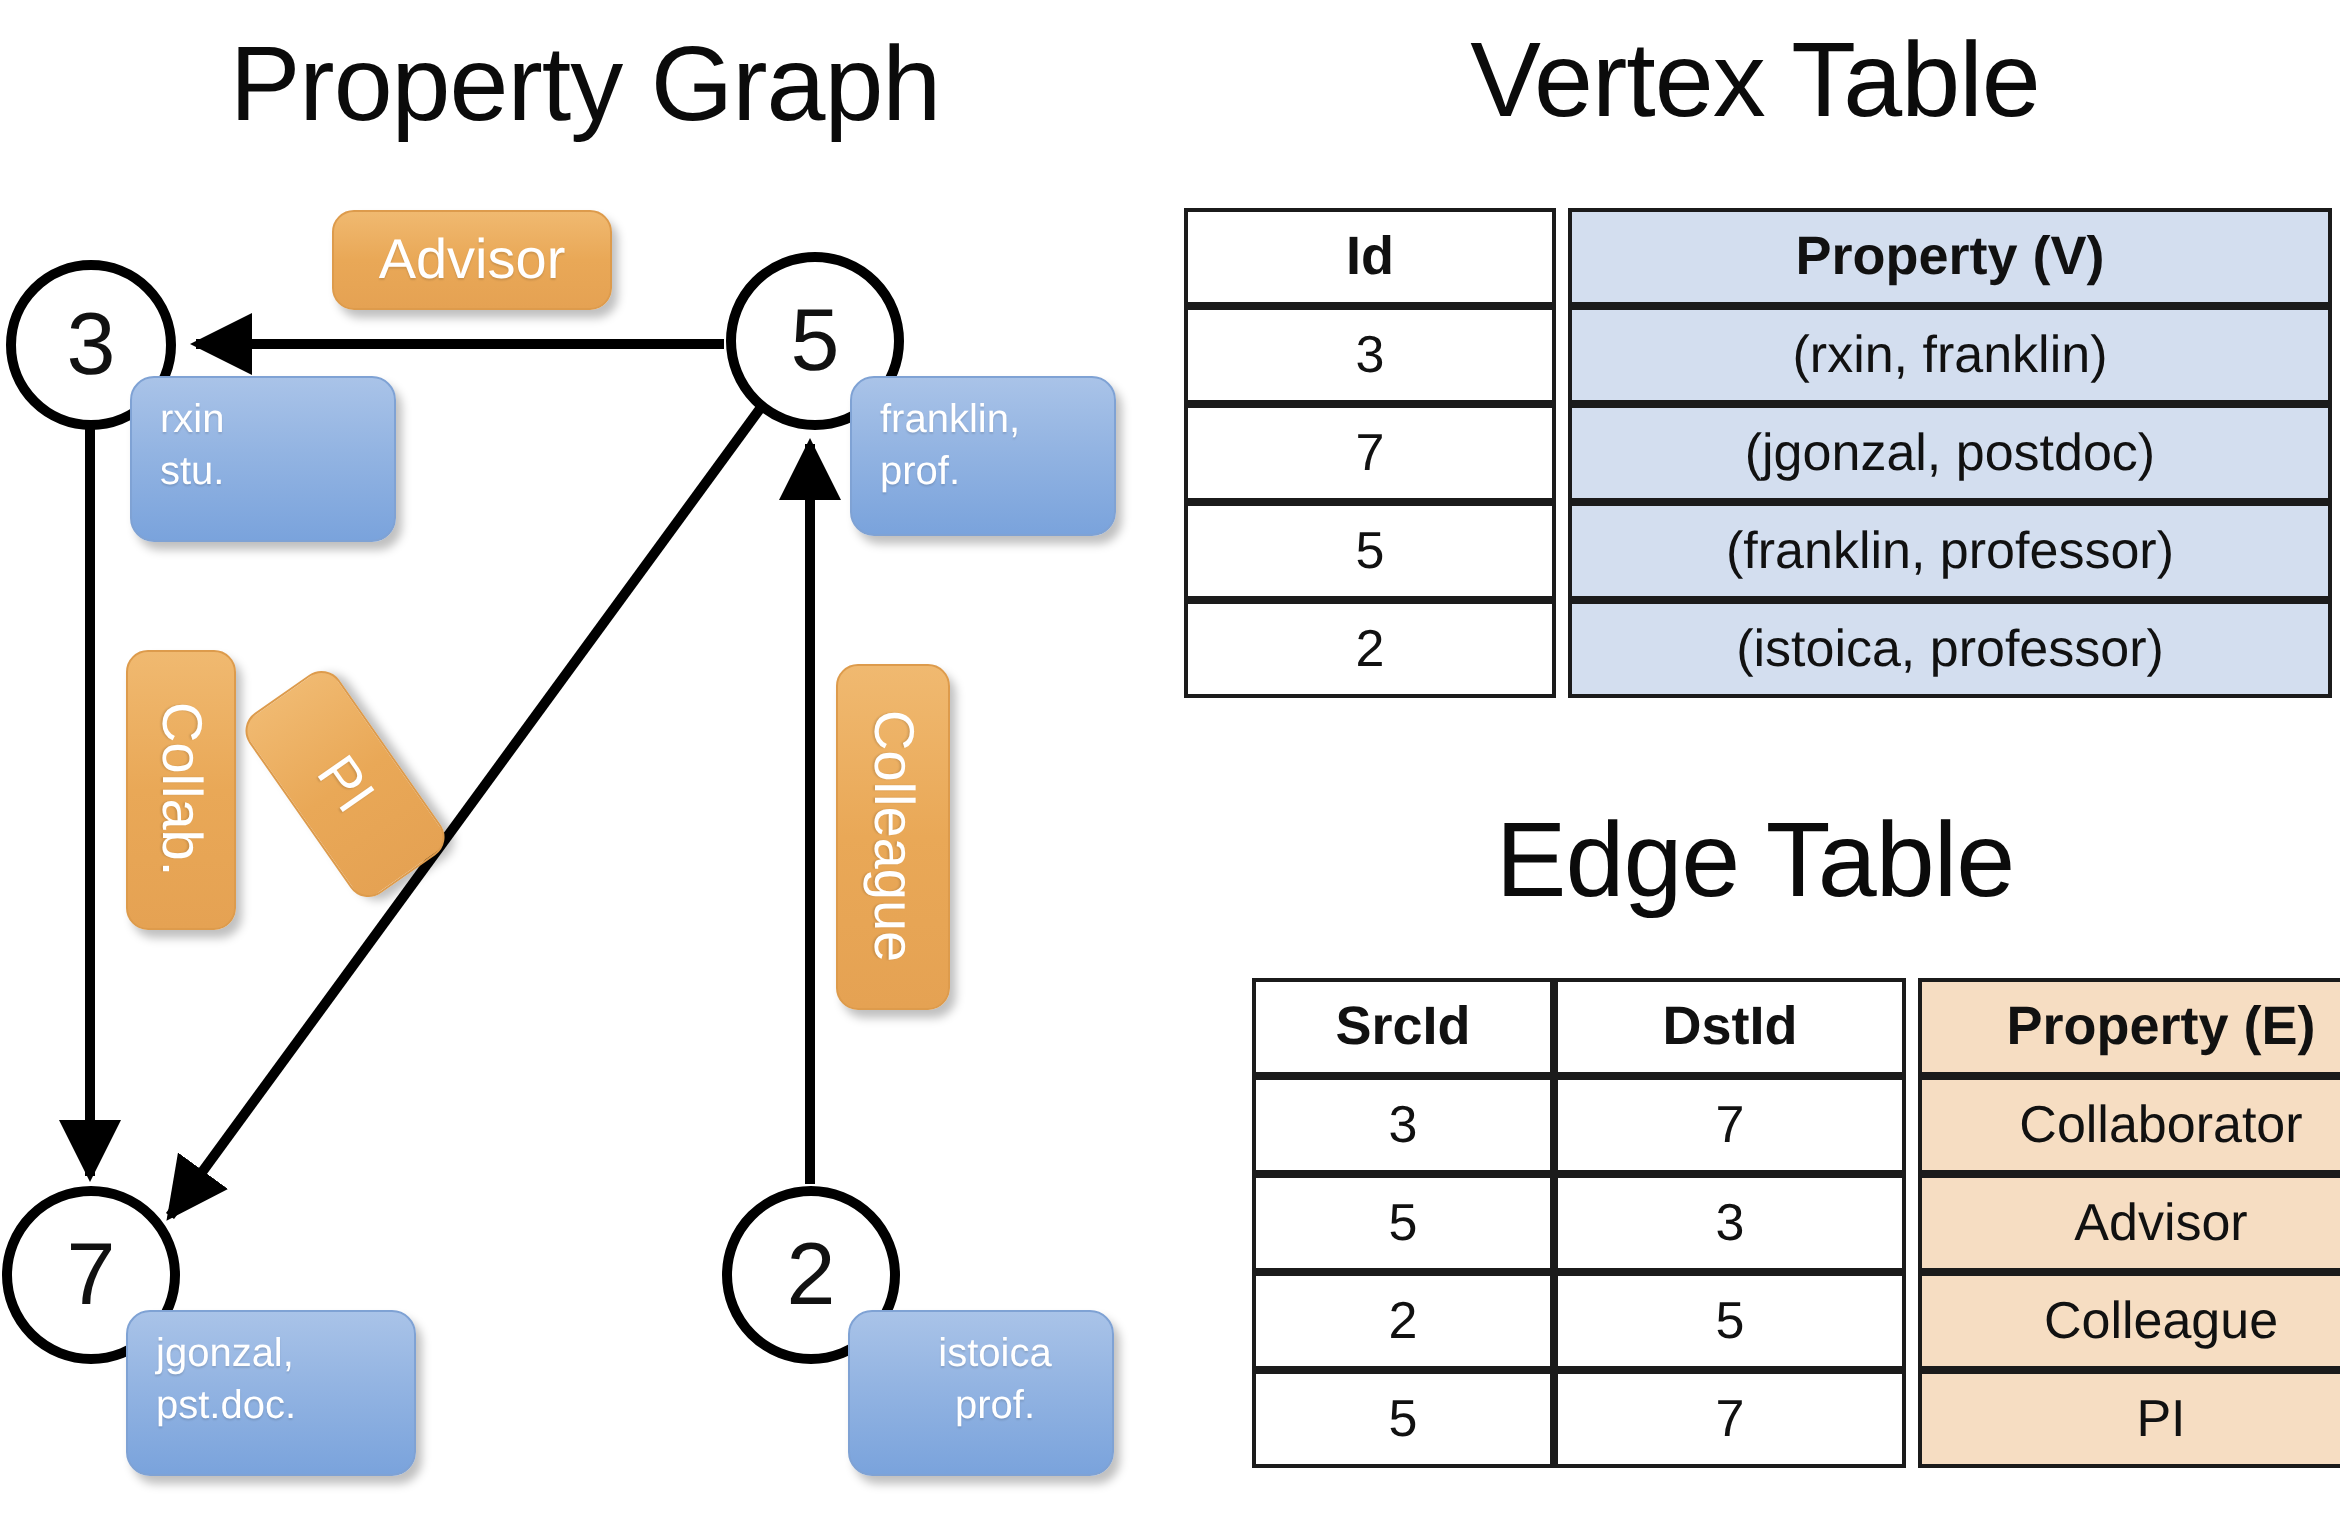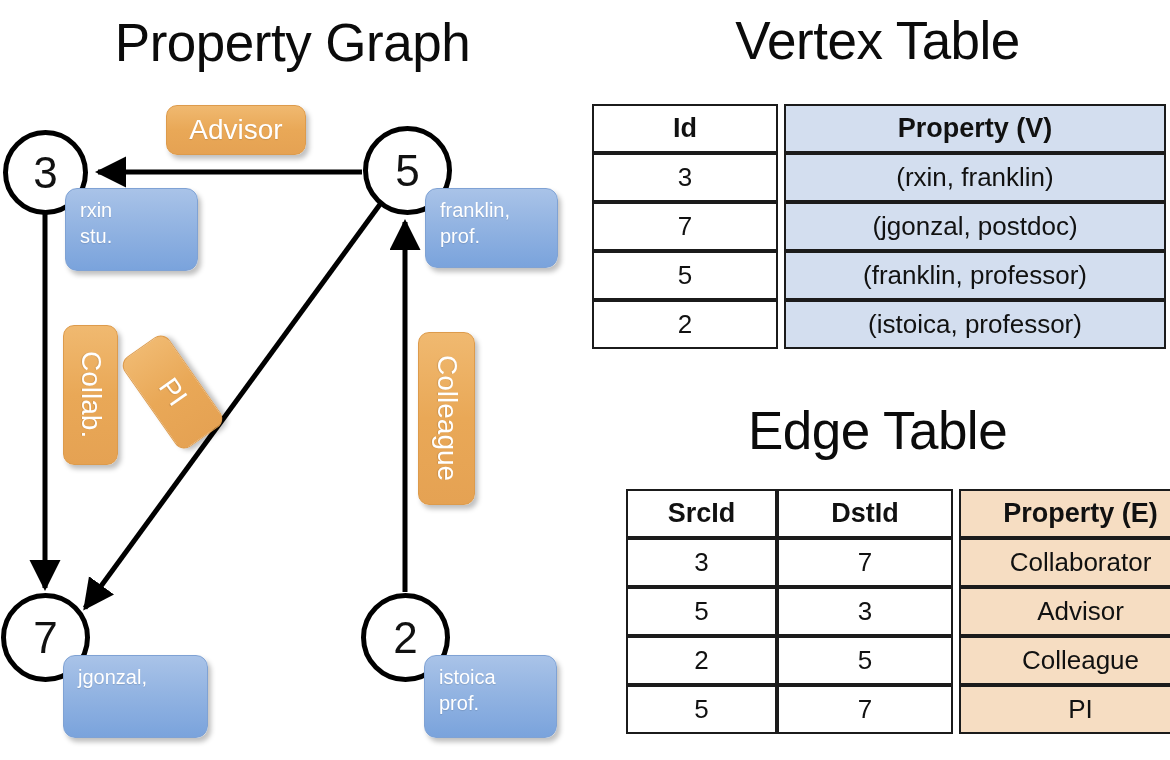--- a/index.html
+++ b/index.html
@@ -171,23 +171,24 @@
     <span>stu.</span>
   </div>
 
   <div class="prop-box" style="left:425px; top:188px; width:133px; height:80px;">
     <span>franklin,</span>
     <span>prof.</span>
   </div>
 
   <div class="prop-box" style="left:63px; top:655px; width:145px; height:83px;">
     <span>jgonzal,</span>
-  </div>
-
-  <div class="prop-box" style="left:424px; top:655px; width:133px; height:83px;">
+    <span>pst.doc.</span>
+  </div>
+
+  <div class="prop-box" style="left:424px; top:655px; width:133px; height:83px;text-align:center;">
     <span>istoica</span>
     <span>prof.</span>
   </div>
 
   <div class="edge-label-box" style="left:166px; top:105px; width:140px; height:50px;">
     <span>Advisor</span>
   </div>
 
   <div class="edge-label-box" style="left:63px; top:325px; width:55px; height:140px;">
     <span class="vtext">Collab.</span>

